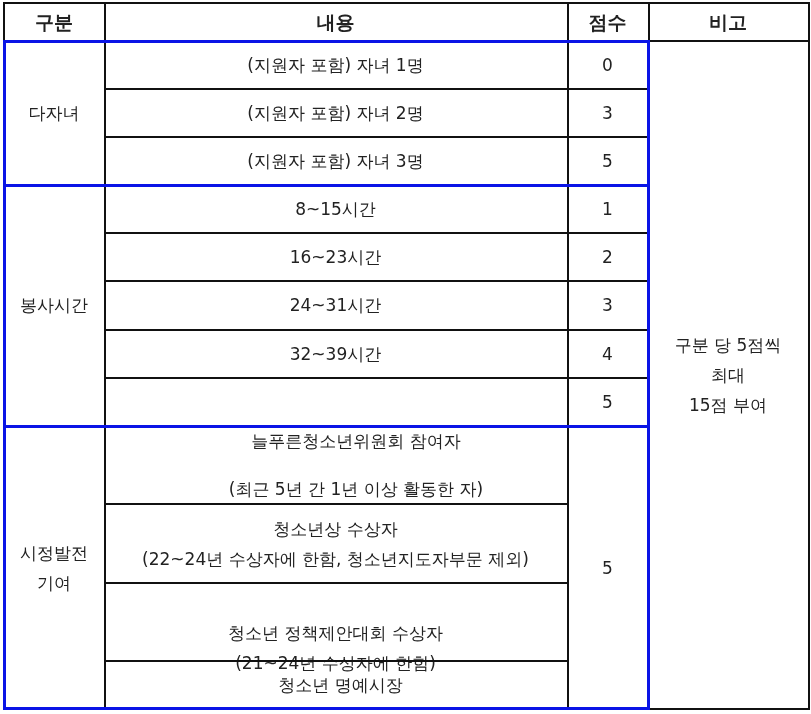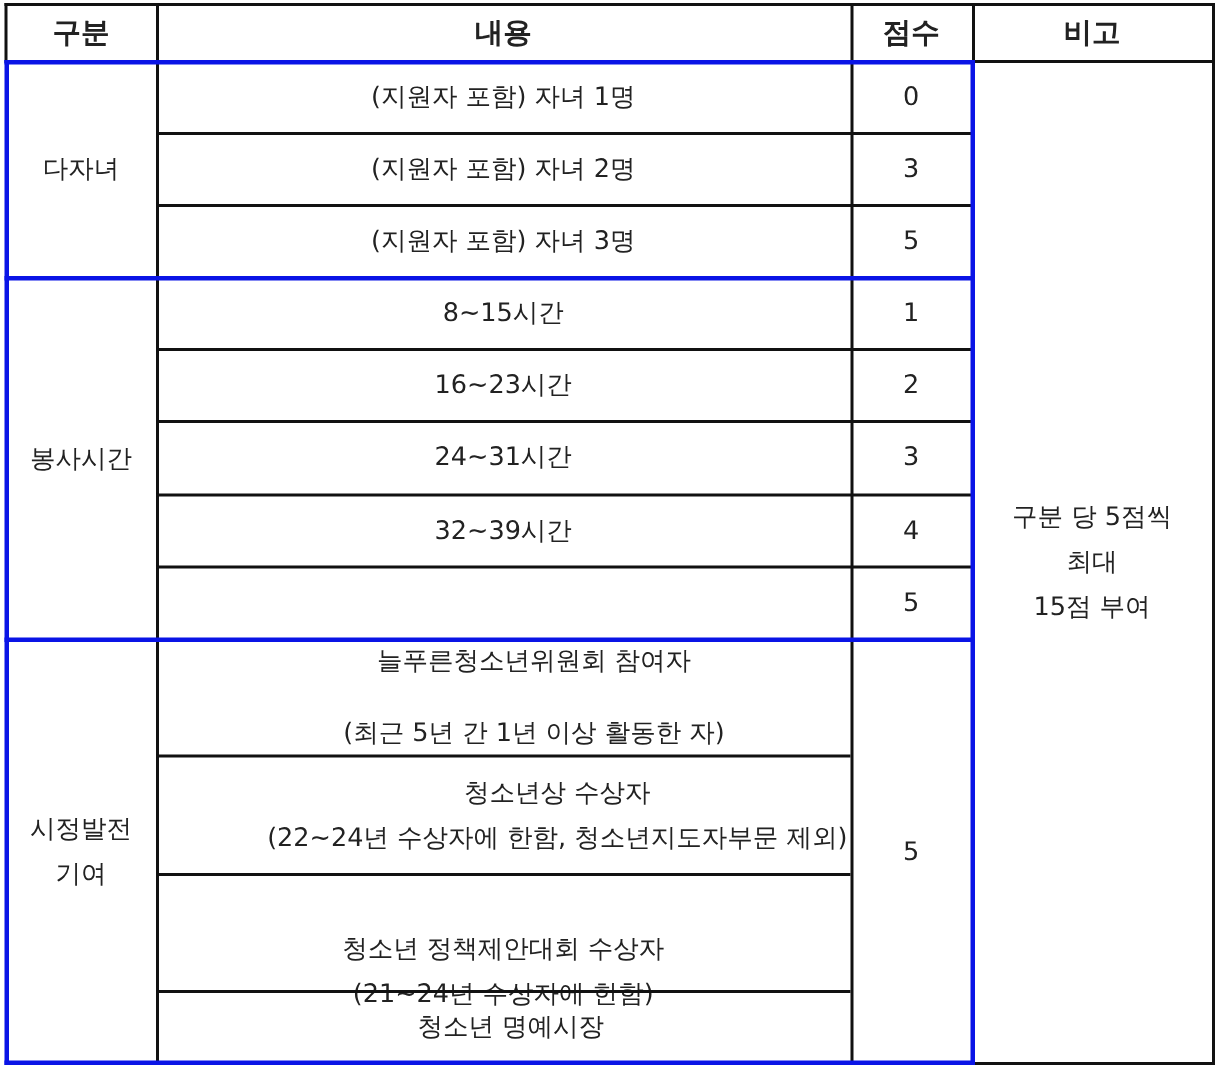--- a/index.html
+++ b/index.html
@@ -43,21 +43,21 @@
   <div class="cell" style="left:567px;top:378px;width:81px;height:48px;">5</div>
 
   <div class="cell" style="left:4px;top:426px;width:100px;height:283px;">
     <span>시정발전</span>
     <span>기여</span>
   </div>
   <div class="cell" style="left:104px;top:426px;width:504px;height:78px;justify-content:space-between;">
     <span>늘푸른청소년위원회 참여자</span>
     <span>(최근 5년 간 1년 이상 활동한 자)</span>
   </div>
-  <div class="cell" style="left:104px;top:504px;width:463px;height:79px;margin-left:36px;">
+  <div class="cell" style="left:104px;top:504px;width:463px;height:79px;">
     <span>청소년상 수상자</span>
     <span>(22~24년 수상자에 한함, 청소년지도자부문 제외)</span>
   </div>
   <div class="cell" style="left:104px;top:609px;width:463px;height:78px;">
     <span>청소년 정책제안대회 수상자</span>
     <span>(21~24년 수상자에 한함)</span>
   </div>
   <div class="cell" style="left:104px;top:661px;width:461px;height:48px;padding-left:12px;">
     <span>청소년 명예시장</span>
   </div>

